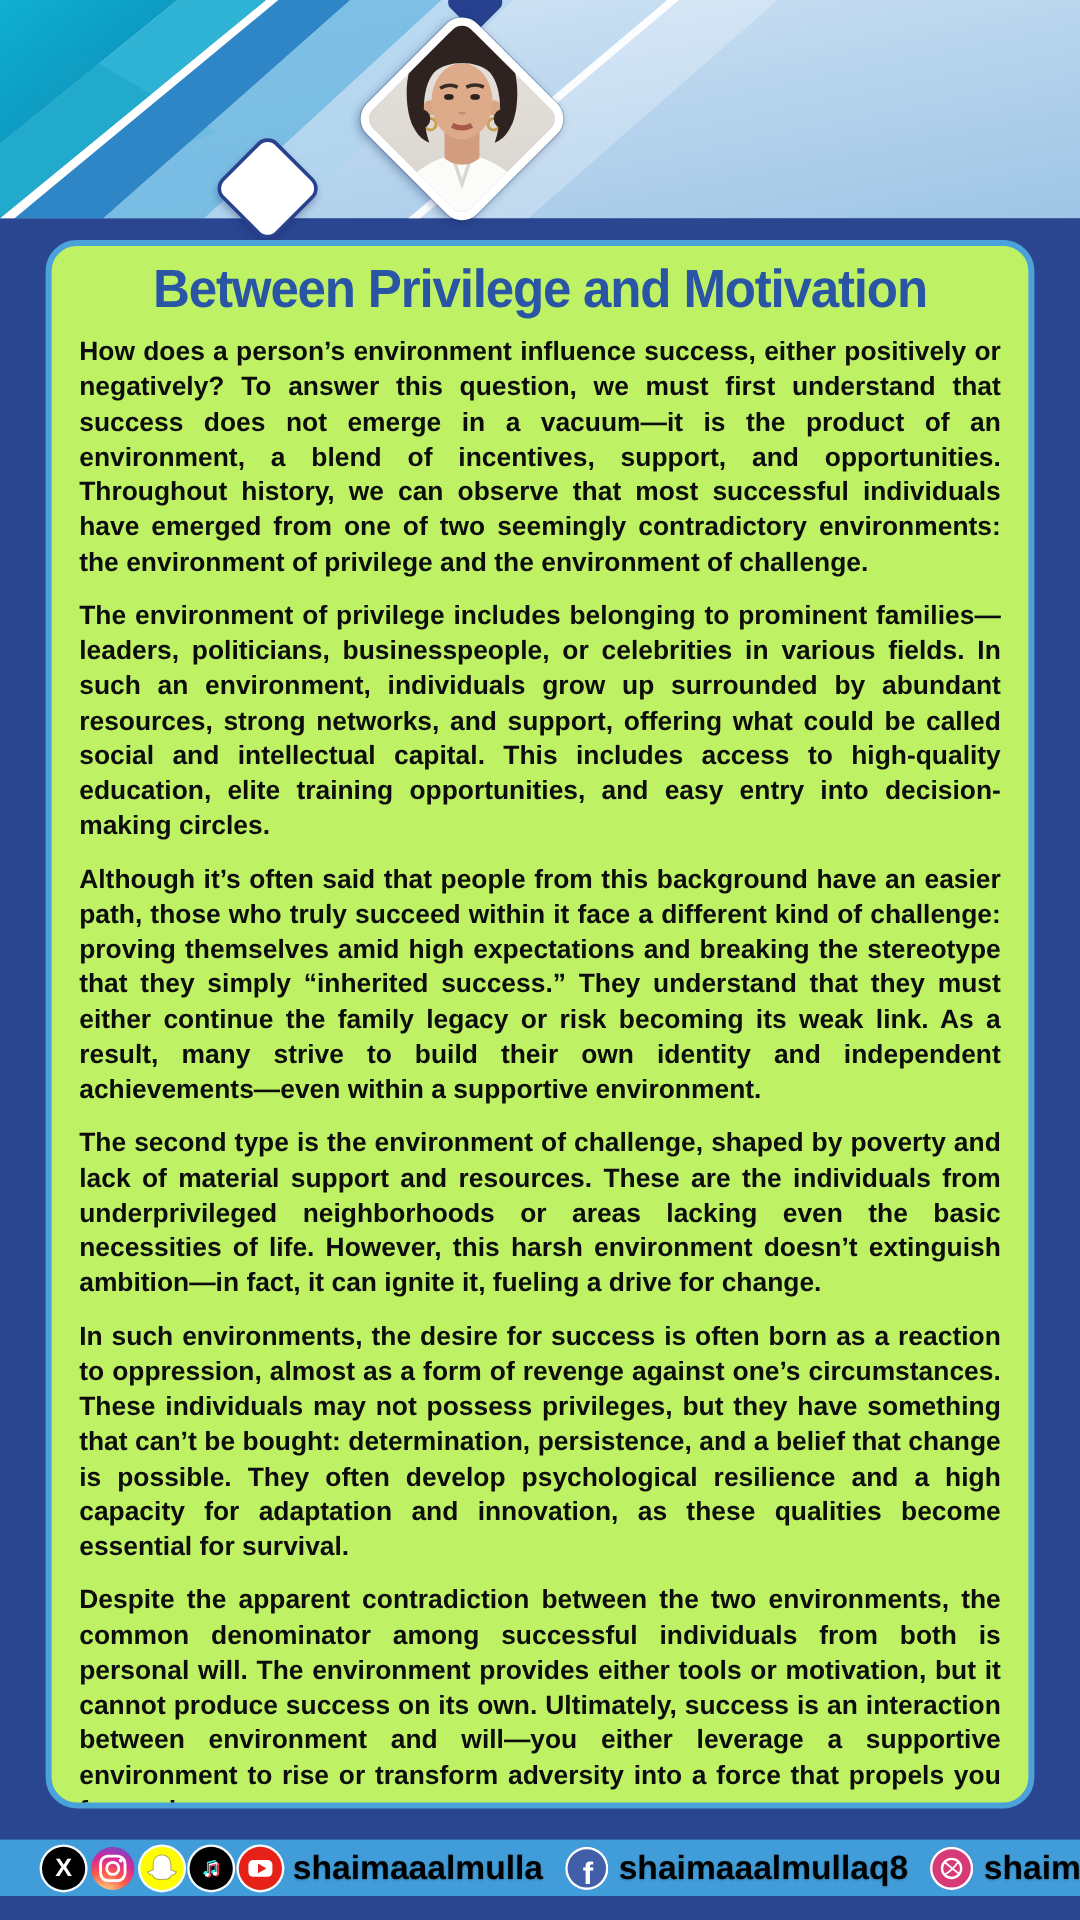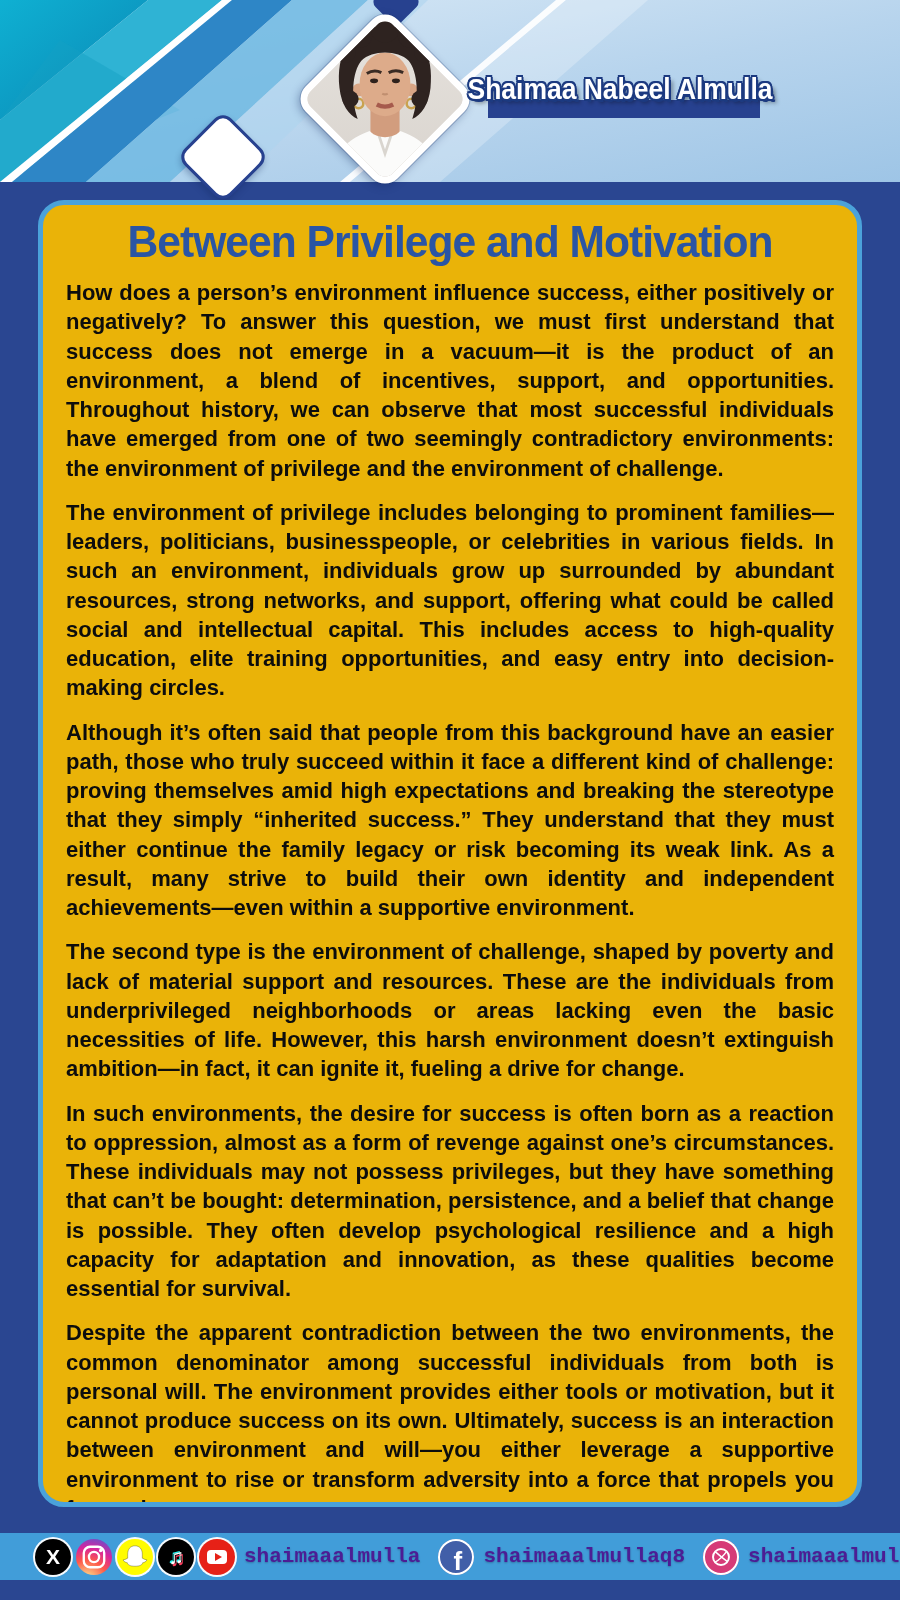--- a/index.html
+++ b/index.html
@@ -45,21 +45,21 @@
     white-space:nowrap;
   }
   .logo { position:absolute; right:12px; top:2px; width:120px; height:178px; z-index:2; text-align:center; }
   .logo-arabic {
     margin-top:-8px; font-size:15px; font-weight:700; color:#4a8fd0;
     direction:rtl; text-align:center;
   }
   
   .card {
     position:absolute; left:38px; top:200px; width:824px; height:1307px;
-    background:#eab308; border:5px solid #4ba2da; border-radius:26px;
+    background:#bef264; border:5px solid #4ba2da; border-radius:26px;
     z-index:4; padding:8px 23px 20px 23px; overflow:hidden;
   }
   .card-title {
     text-align:center; color:#2a55a4; font-size:43px; font-weight:800;
     letter-spacing:-1px; margin:4px 0 12px 0; transform:scale(0.99,1.04);
   }
   .card p {
     font-size:22px; font-weight:700; color:#0d0d0d; line-height:1.33;
     text-align:justify; margin-bottom:15px;
   }
@@ -86,22 +86,22 @@
     text-shadow:1.5px 1.5px 0 #fd3e5e, -1.5px -1.5px 0 #25f4ee; }
   .ci-yt  { background:#e62117; box-shadow:0 0 0 2px rgba(255,255,255,.95); }
   .yt-rect { width:20px; height:14px; background:#fff; border-radius:4px;
     display:flex; align-items:center; justify-content:center; }
   .yt-tri { width:0; height:0; border-left:7px solid #e62117;
     border-top:4.5px solid transparent; border-bottom:4.5px solid transparent; margin-left:2px; }
   .ci-fb  { background:#415fa8; box-shadow:inset 0 0 0 2px #fff; margin-left:16px; }
   .ci-fb span { color:#fff; font-size:26px; font-weight:700; margin-top:9px; margin-left:3px; }
   .ci-web { background:#d63b77; box-shadow:inset 0 0 0 2px #fff; margin-left:16px; }
   .footer-label {
-    color:#4c1d95; font-size:21px; font-weight:700; margin:0 2px 0 4px;
-    white-space:nowrap; text-shadow:0 1px 2px rgba(0,0,0,.25);font-family:Liberation Mono, monospace;
+    color:#000000; font-size:28px; font-weight:700; margin:0 2px 0 4px;
+    white-space:nowrap; text-shadow:0 1px 2px rgba(0,0,0,.25);
   }
 </style>
 </head>
 <body>
 
 <div class="page">
 
   <div class="header">
     <svg width="900" height="182" viewBox="0 0 900 182">
       <defs>
@@ -167,24 +167,20 @@
         <circle cx="28" cy="24" r="6" fill="#2e2320"></circle>
         <circle cx="72" cy="24" r="6" fill="#2e2320"></circle>
         <circle cx="31" cy="50" r="4.5" fill="#2e2320"></circle>
         <circle cx="69" cy="50" r="4.5" fill="#2e2320"></circle>
       </svg>
     </div>
   </div>
 
   <div class="diamond-white-small"></div>
 
-  <div class="name-banner">
-    <div class="name-bar"></div>
-    <div class="name-text">Shaimaa Nabeel Almulla</div>
-  </div>
 
 
   <div class="card">
     <h1 class="card-title">Between Privilege and Motivation</h1>
     <p>How does a person’s environment influence success, either positively or negatively? To answer this question, we must first understand that success does not emerge in a vacuum—it is the product of an environment, a blend of incentives, support, and opportunities. Throughout history, we can observe that most successful individuals have emerged from one of two seemingly contradictory environments: the environment of privilege and the environment of challenge.</p>
     <p>The environment of privilege includes belonging to prominent families—leaders, politicians, businesspeople, or celebrities in various fields. In such an environment, individuals grow up surrounded by abundant resources, strong networks, and support, offering what could be called social and intellectual capital. This includes access to high-quality education, elite training opportunities, and easy entry into decision-making circles.</p>
     <p>Although it’s often said that people from this background have an easier path, those who truly succeed within it face a different kind of challenge: proving themselves amid high expectations and breaking the stereotype that they simply “inherited success.” They understand that they must either continue the family legacy or risk becoming its weak link. As a result, many strive to build their own identity and independent achievements—even within a supportive environment.</p>
     <p>The second type is the environment of challenge, shaped by poverty and lack of material support and resources. These are the individuals from underprivileged neighborhoods or areas lacking even the basic necessities of life. However, this harsh environment doesn’t extinguish ambition—in fact, it can ignite it, fueling a drive for change.</p>
     <p>In such environments, the desire for success is often born as a reaction to oppression, almost as a form of revenge against one’s circumstances. These individuals may not possess privileges, but they have something that can’t be bought: determination, persistence, and a belief that change is possible. They often develop psychological resilience and a high capacity for adaptation and innovation, as these qualities become essential for survival.</p>
     <p>Despite the apparent contradiction between the two environments, the common denominator among successful individuals from both is personal will. The environment provides either tools or motivation, but it cannot produce success on its own. Ultimately, success is an interaction between environment and will—you either leverage a supportive environment to rise or transform adversity into a force that propels you forward.</p>

